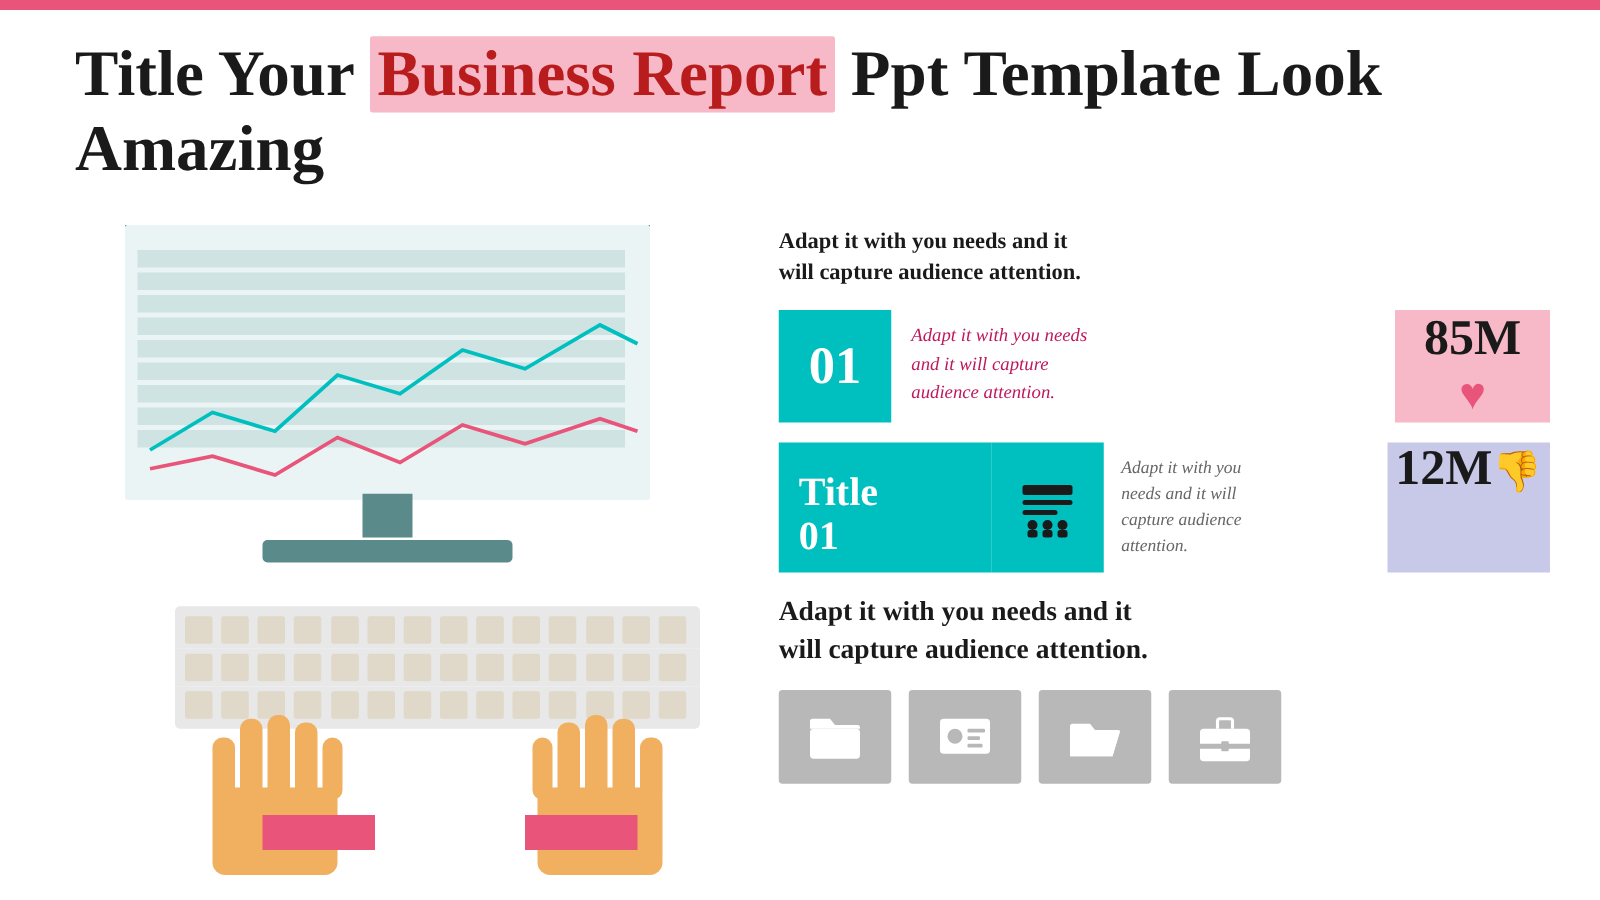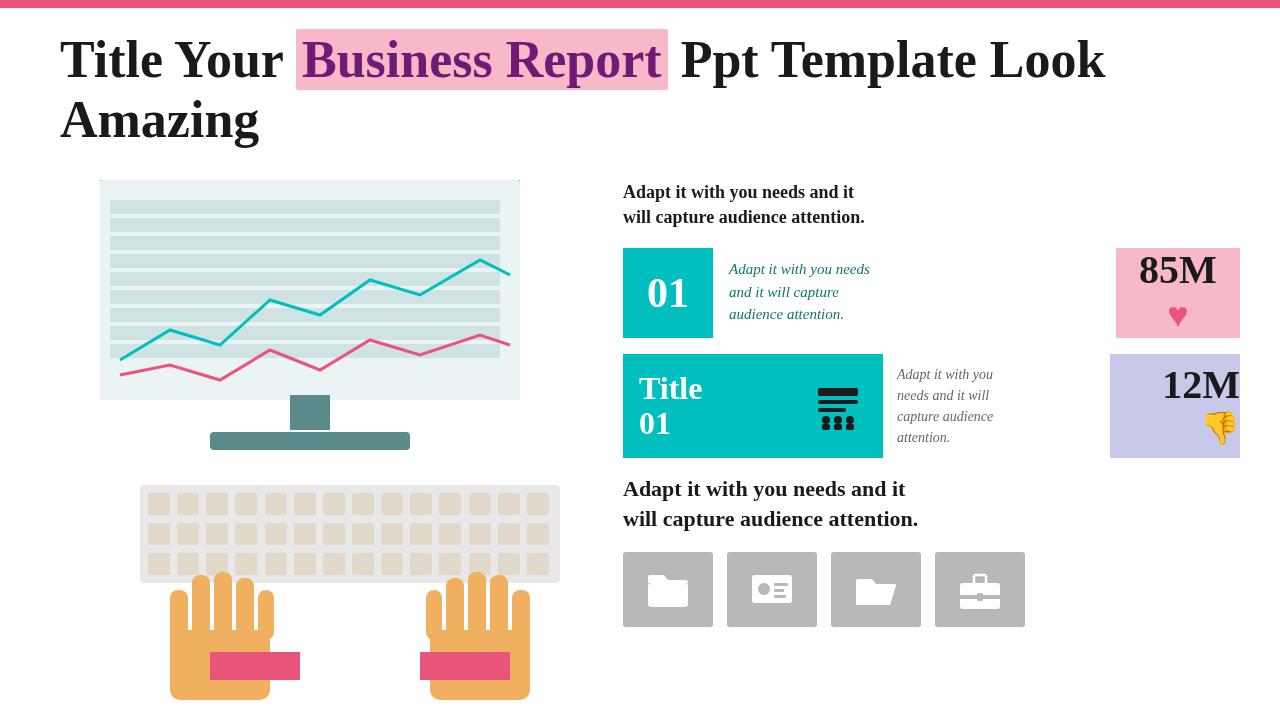--- a/index.html
+++ b/index.html
@@ -33,21 +33,21 @@
       font-size: 52px;
       font-weight: 700;
       color: #1a1a1a;
       line-height: 1.15;
       font-family: 'Georgia', serif;
     }
     .header h1 .highlight {
       background: #f7b8c8;
       padding: 2px 6px;
       border-radius: 2px;
-      color: #701a75;
+      color: #b91c1c;
     }
 
     
     .left-panel {
       position: absolute;
       top: 180px;
       left: 60px;
       width: 530px;
       height: 500px;
     }
@@ -169,21 +169,21 @@
       font-size: 42px;
       font-weight: 700;
       color: #fff;
       flex-shrink: 0;
     }
     .row1-text {
       flex: 1;
       padding: 10px 16px;
       font-style: italic;
       font-size: 15px;
-      color: #0f766e;
+      color: #be185d;
       line-height: 1.5;
     }
     .stat-box-pink {
       width: 124px;
       background: #f7b8c8;
       display: flex;
       flex-direction: column;
       align-items: center;
       justify-content: center;
       flex-shrink: 0;
@@ -204,21 +204,21 @@
     .row2 {
       display: flex;
       align-items: stretch;
       margin-bottom: 16px;
     }
     .teal-title-block {
       width: 170px;
       min-height: 90px;
       background: #00bfbf;
       display: flex;
-      align-items: center;
+      align-items: flex-end;
       justify-content: flex-start;
       padding: 12px 16px;
       flex-shrink: 0;
     }
     .teal-title-text {
       font-size: 32px;
       font-weight: 700;
       color: #fff;
       line-height: 1.1;
     }
@@ -238,22 +238,21 @@
       padding: 10px 14px;
       font-style: italic;
       font-size: 14px;
       color: #666;
       line-height: 1.5;
     }
     .stat-box-purple {
       width: 130px;
       background: #c8c8e8;
       display: flex;
-      flex-direction: column;
-      align-items: flex-end;
+      align-items: flex-start;
       justify-content: center;
       flex-shrink: 0;
     }
     .stat-thumbdown {
       font-size: 32px;
       color: #8a3a2a;
       margin-top: 4px;
     }
 
     

